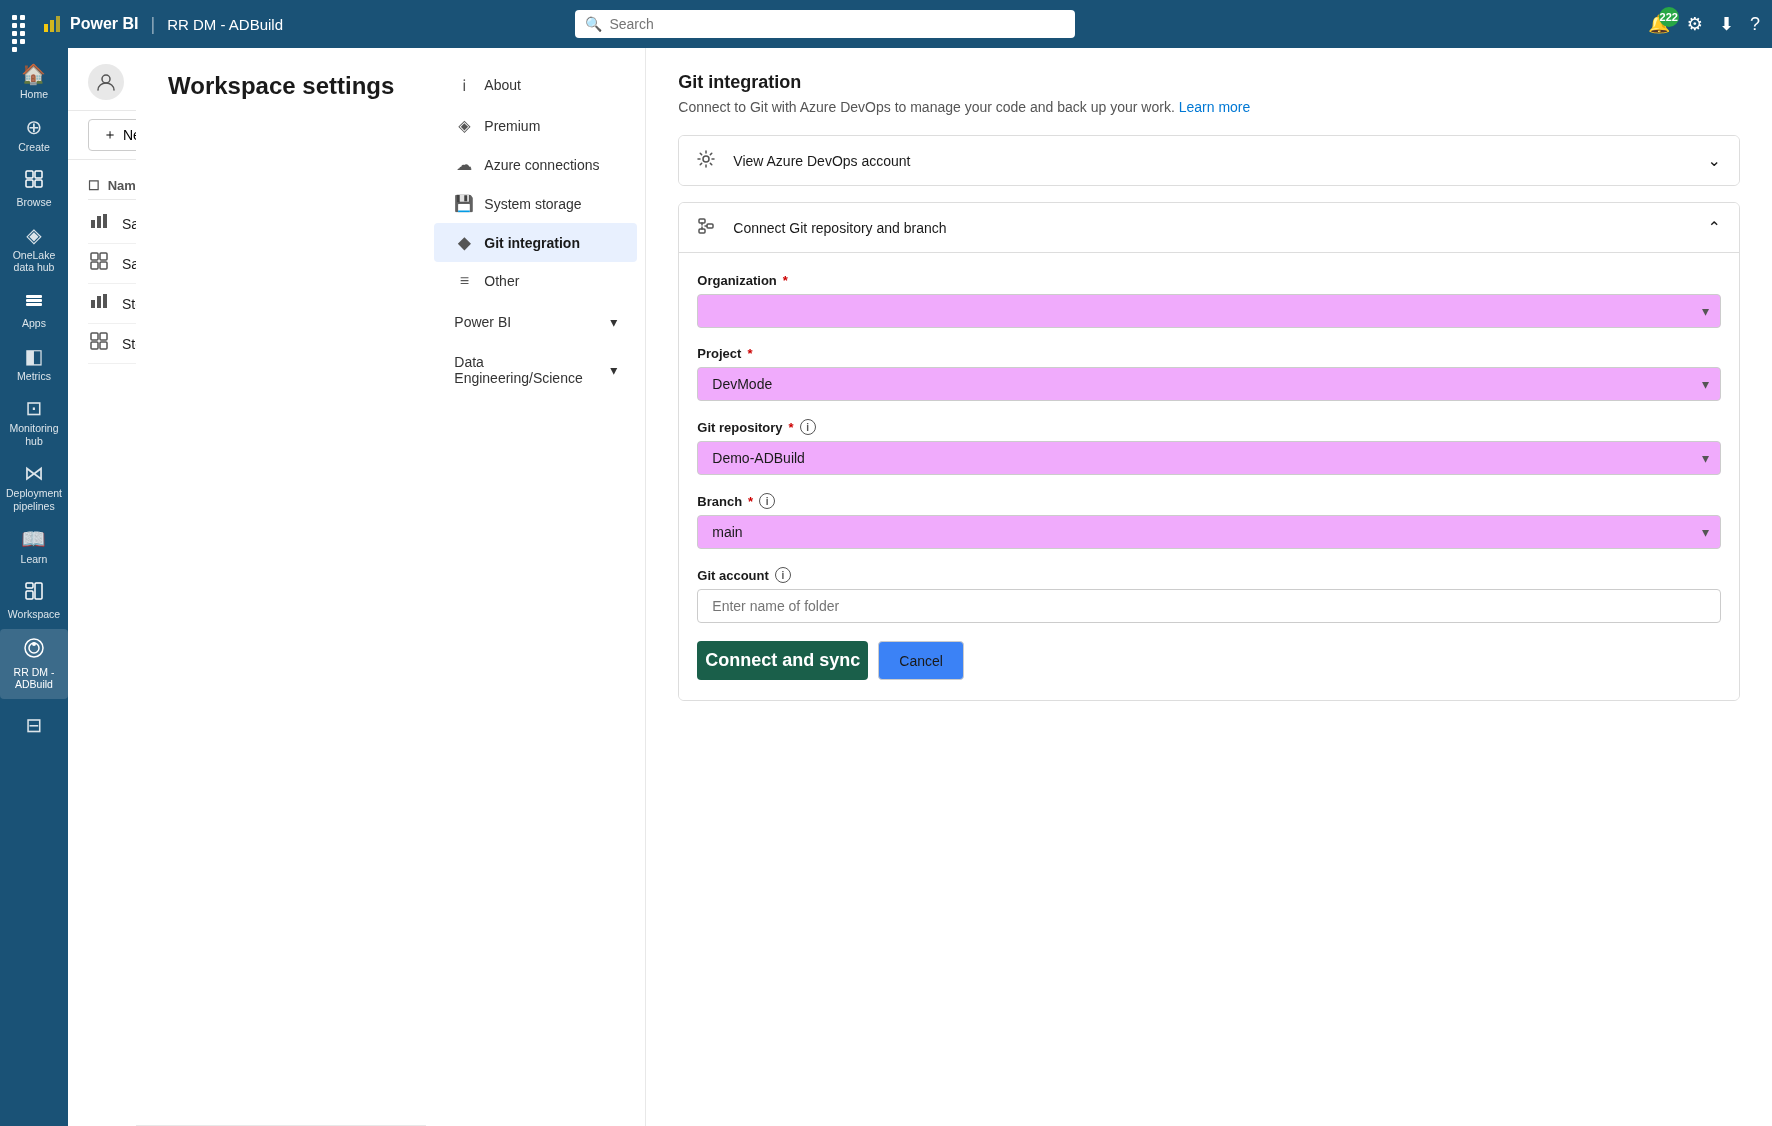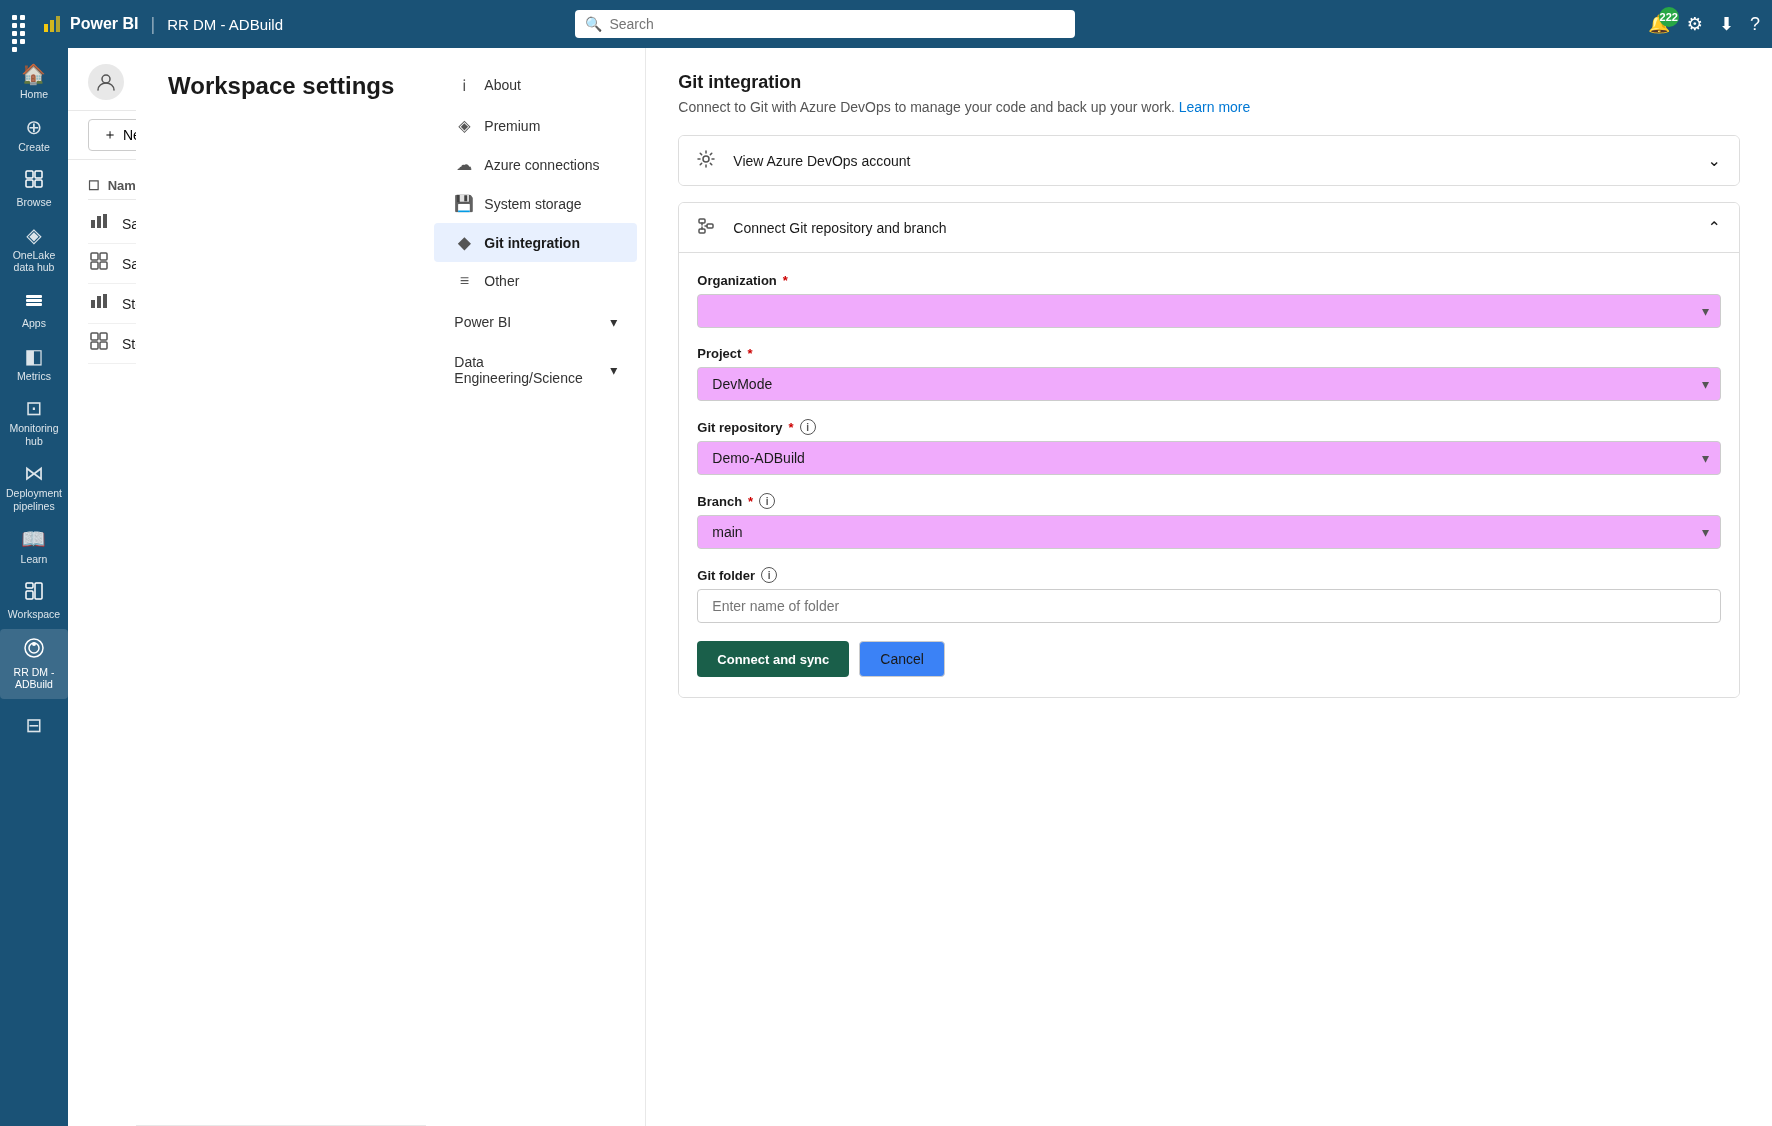--- a/index.html
+++ b/index.html
@@ -347,26 +347,26 @@
       border-radius: 4px;
       background: white;
       font-size: 14px;
       color: #aaa;
       outline: none;
     }
 
     
     .btn-row { display: flex; gap: 10px; margin-top: 8px; }
     .btn-primary {
-      padding: 9px 20px;
+      padding: 9px 8px;
       background: #1a5f4a;
       color: white;
       border: none;
       border-radius: 4px;
-      font-size: 13px;
+      font-size: 18px;
       font-weight: 600;
       cursor: pointer;
     }
     .btn-secondary {
       padding: 9px 20px;
       background: #3b82f6;
       color: #1a1a1a;
       border: 1px solid #ccc;
       border-radius: 4px;
       font-size: 14px;
@@ -696,21 +696,21 @@
                 <div class="select-wrapper">
                   <select>
                     <option value="main">main</option>
                   </select>
                   <span class="select-caret">▾</span>
                 </div>
               </div>
 
               <div class="form-field">
                 <div class="form-label">
-                  <span>Git folder</span>
+                  <span>Git account</span>
                   <span class="info-icon">i</span>
                 </div>
                 <input type="text" class="form-input" placeholder="Enter name of folder" style="">
               </div>
 
               <div class="btn-row">
                 <button class="btn-primary">Connect and sync</button>
                 <button class="btn-secondary">Cancel</button>
               </div>
 

